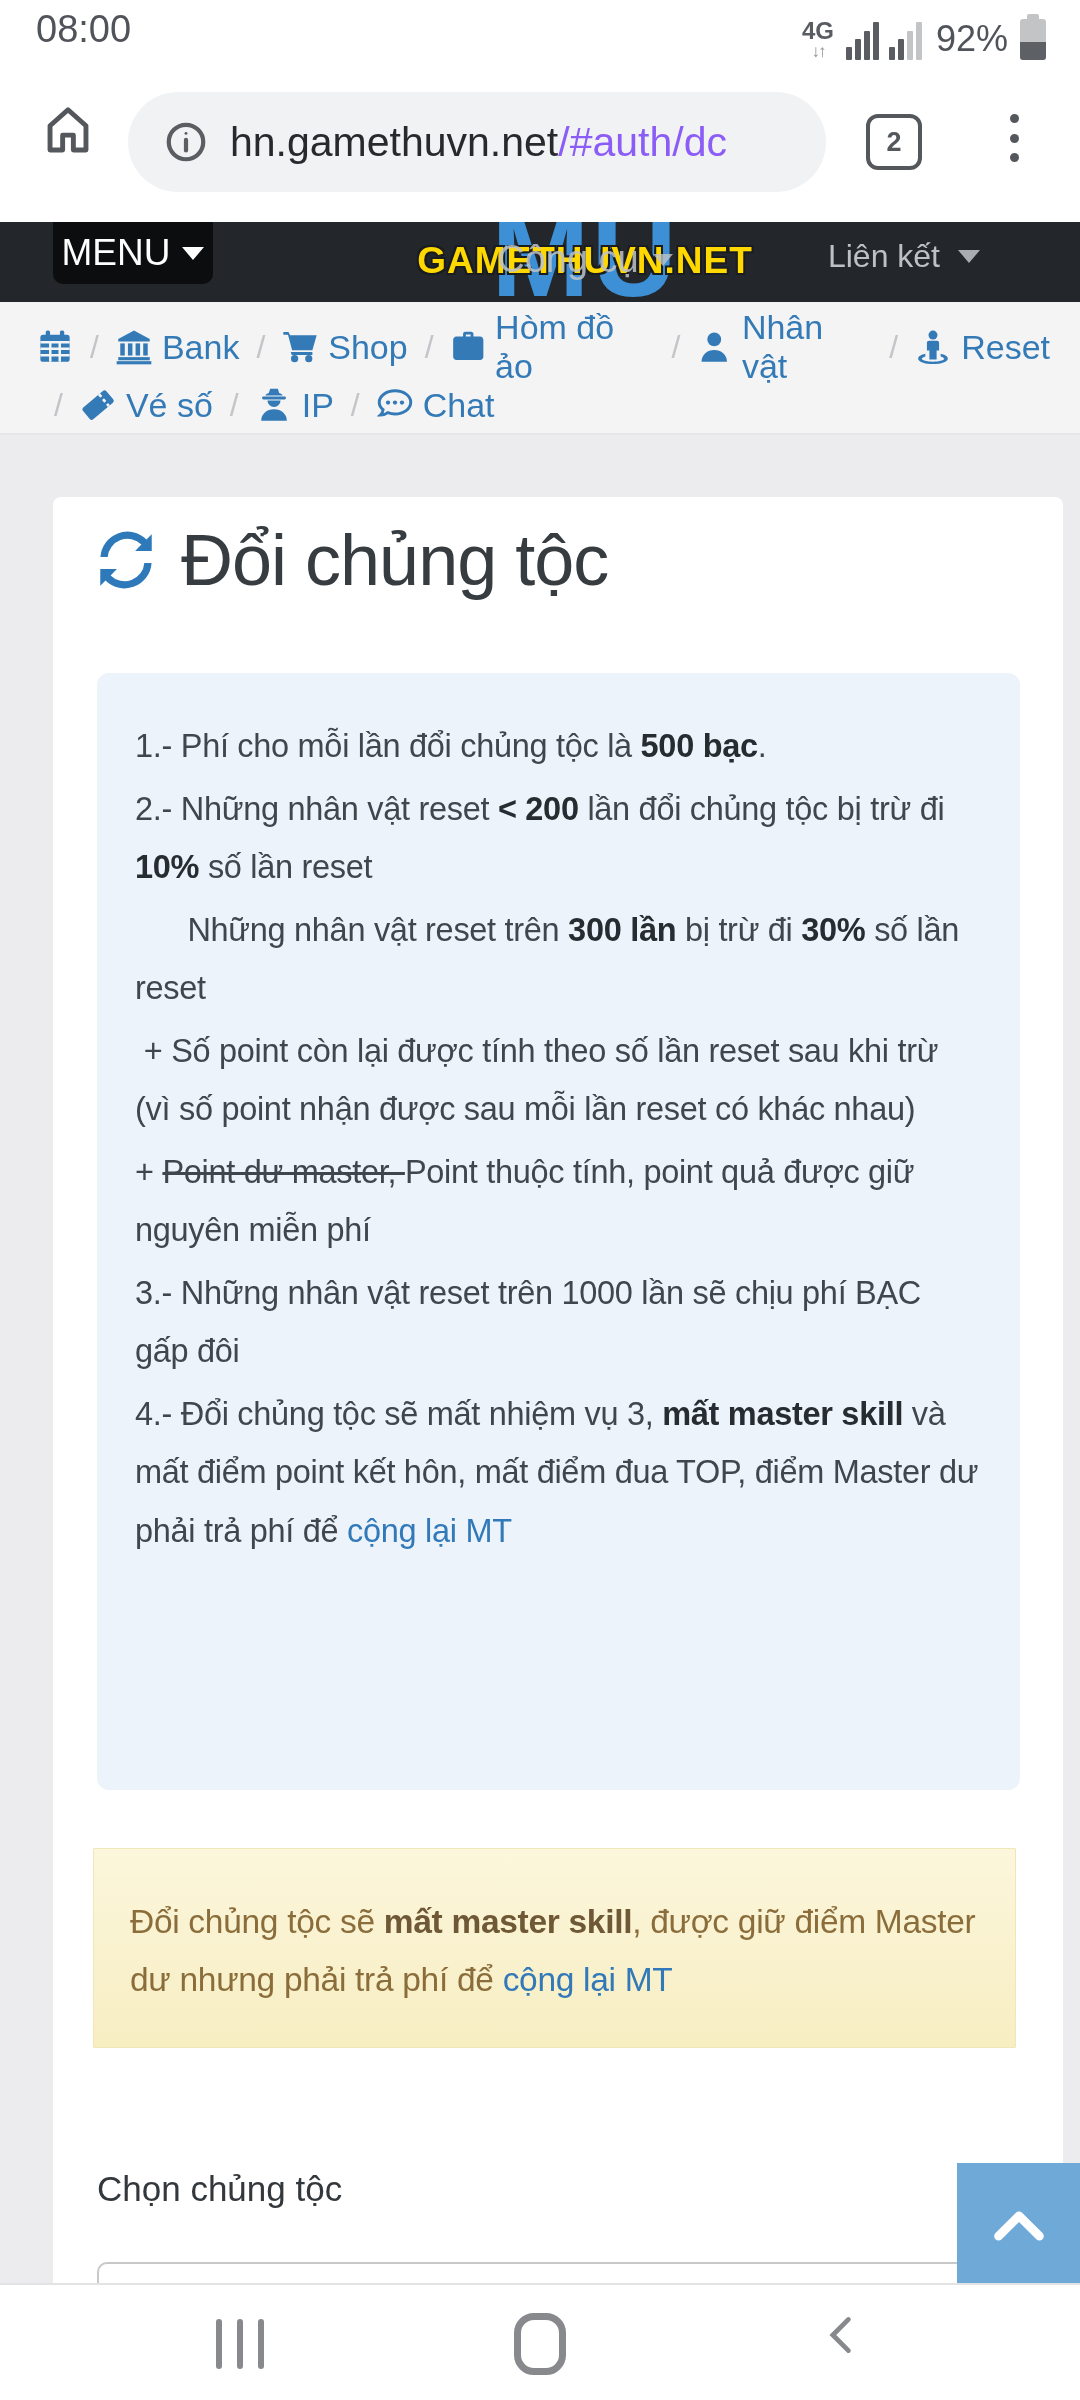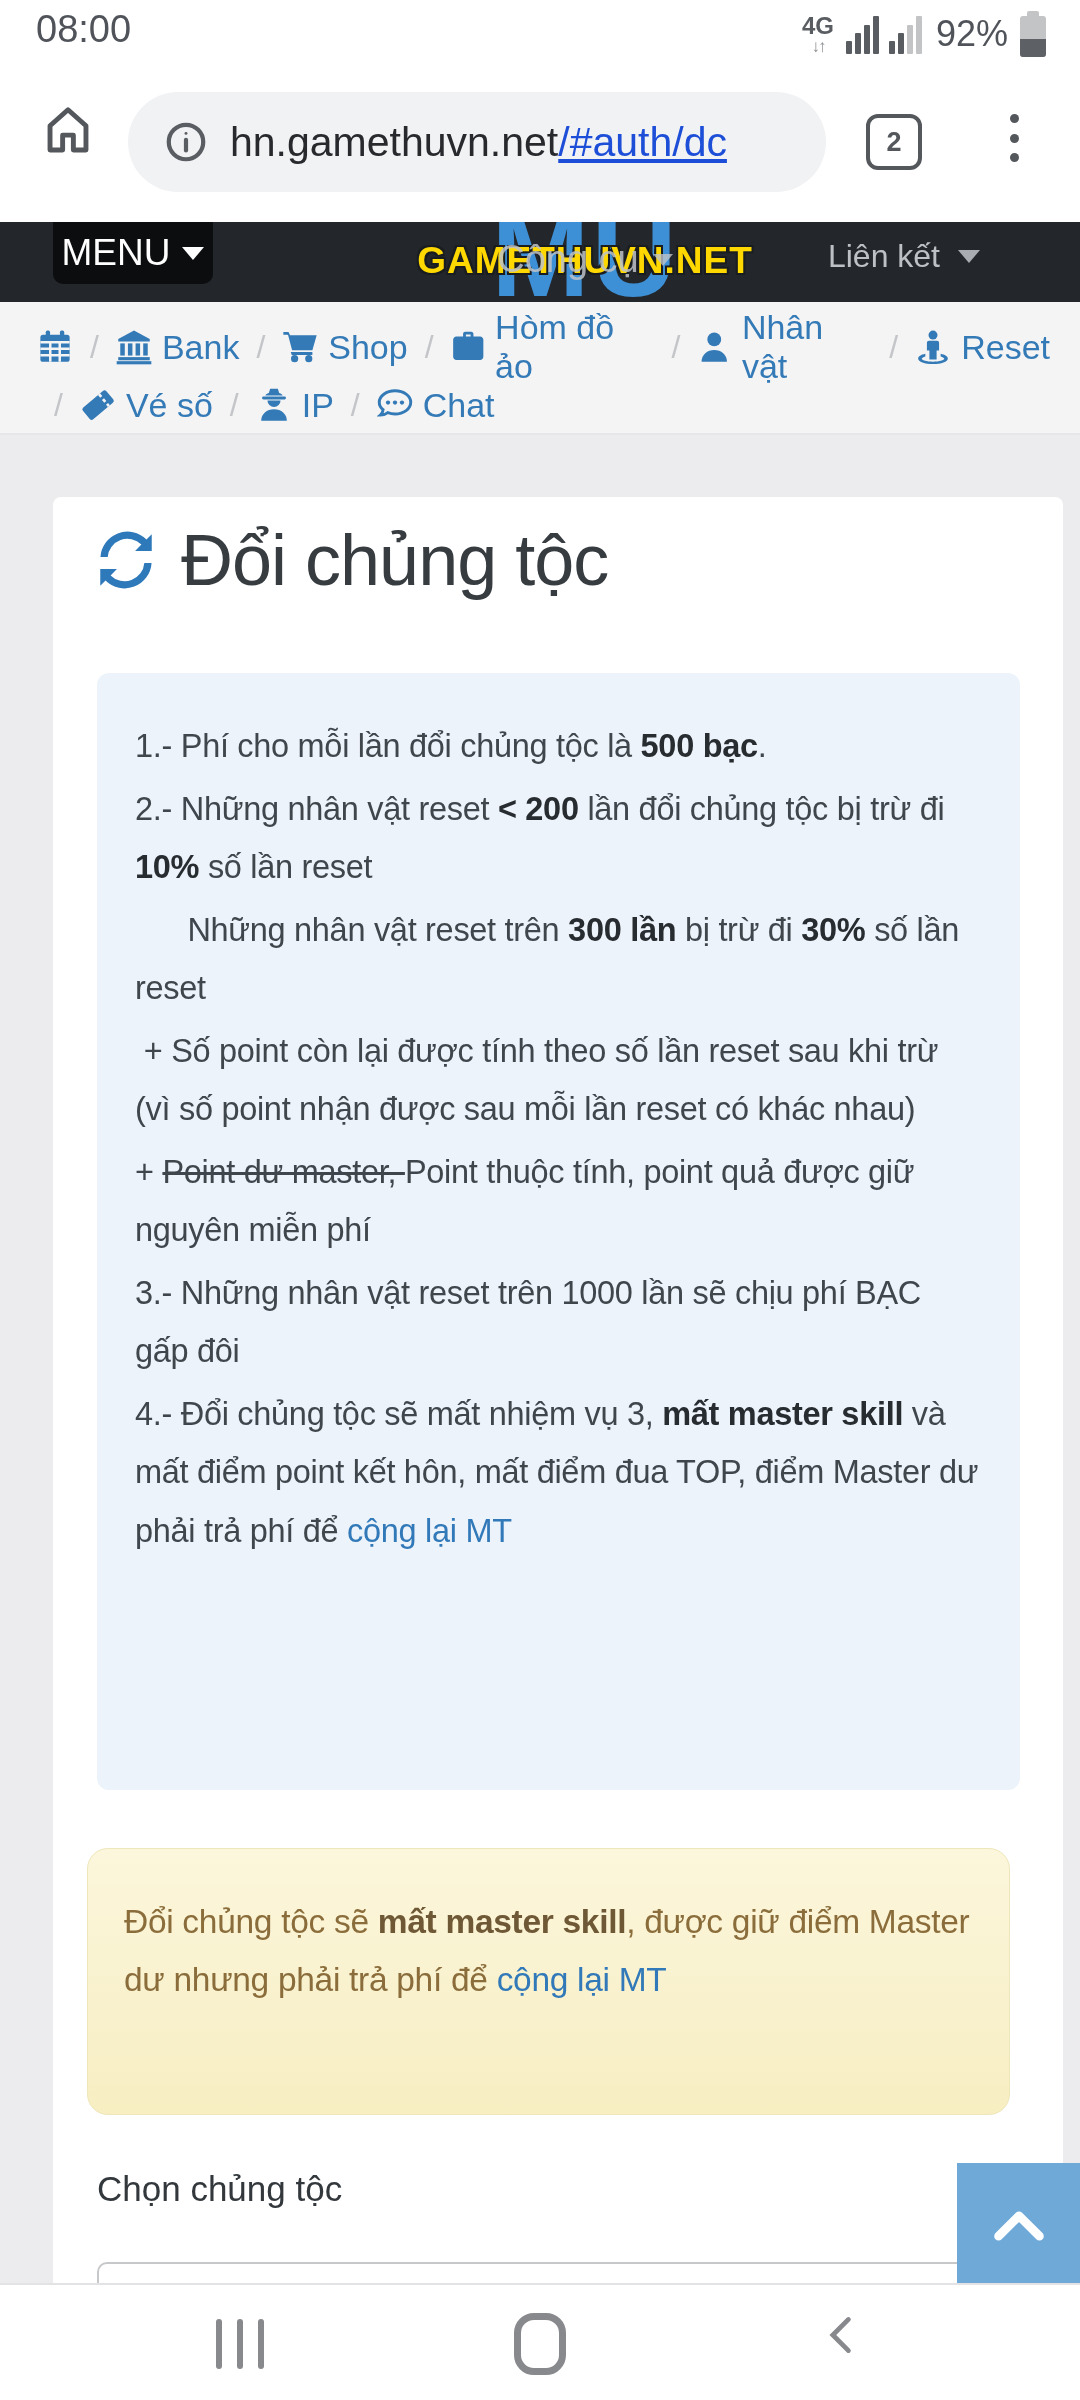--- a/index.html
+++ b/index.html
@@ -6,39 +6,39 @@
   body{
     width:1080px;height:2400px;position:relative;overflow:hidden;
     background:#ececee;
     font-family:"Liberation Sans","DejaVu Sans",sans-serif;
     -webkit-font-smoothing:antialiased;
   }
   
   .topbar{position:absolute;left:0;top:0;width:1080px;height:222px;background:#ffffff;z-index:20;}
   .status-bar{position:absolute;left:0;top:0;width:1080px;height:66px;}
   .status-time{position:absolute;left:36px;top:8px;font-size:38px;color:#50545a;}
-  .status-right{position:absolute;right:34px;top:8px;height:52px;display:flex;align-items:center;gap:10px;}
+  .status-right{position:absolute;right:34px;top:8px;height:52px;display:flex;align-items:flex-end;gap:10px;}
   .net-block{display:flex;flex-direction:column;align-items:center;line-height:1;margin-right:2px;}
   .net-type{font-size:24px;font-weight:bold;color:#595d62;}
   .net-arrows{font-size:17px;color:#8b8e92;letter-spacing:-2px;}
   .sig{display:flex;align-items:flex-end;gap:3px;height:40px;}
   .sig i{display:block;width:6px;border-radius:1px;background:#595d62;}
   .sig i.lt{background:#c2c4c6;}
   .batt-pct{font-size:36px;color:#50545a;margin-left:4px;}
   .battery{position:relative;width:26px;height:46px;margin-left:2px;}
   .battery .tip{position:absolute;left:7px;top:0;width:12px;height:5px;background:#c2c4c6;border-radius:2px 2px 0 0;}
   .battery .body{position:absolute;left:0;top:5px;width:26px;height:41px;background:#c2c4c6;border-radius:3px;overflow:hidden;}
   .battery .fill{position:absolute;left:0;bottom:0;width:100%;height:45%;background:#5d6océ165;background:#5d6165;}
   .browser-bar{position:absolute;left:0;top:66px;width:1080px;height:156px;}
   .home-btn{position:absolute;left:40px;top:36px;width:56px;height:56px;color:#54575b;}
   .url-pill{position:absolute;left:128px;top:26px;width:698px;height:100px;background:#f1f2f4;border-radius:50px;display:flex;align-items:center;padding:0 0 0 36px;box-sizing:border-box;}
   .info-icon{width:44px;height:44px;color:#5a5e63;flex:0 0 auto;}
   .url-text{margin-left:22px;font-size:41px;white-space:nowrap;overflow:hidden;}
   .url-domain{color:#27292c;}
-  .url-path{color:#1d4ed8;text-decoration:underline;}
+  .url-path{color:#8b5cf6;}
   .tab-btn{position:absolute;left:866px;top:48px;width:48px;height:48px;border:4px solid #54575b;border-radius:12px;display:flex;align-items:center;justify-content:center;font-size:27px;font-weight:bold;color:#54575b;}
   .kebab{position:absolute;left:994px;top:44px;width:40px;height:56px;display:flex;flex-direction:column;align-items:center;justify-content:space-between;padding:4px 0;box-sizing:border-box;}
   .kebab i{width:9px;height:9px;border-radius:50%;background:#54575b;}
   
   .site-header{position:absolute;left:0;top:222px;width:1080px;height:80px;background:#23272b;z-index:15;overflow:hidden;}
   .menu-btn{position:absolute;left:53px;top:0px;width:160px;height:62px;background:#0b0d0e;border-radius:0 0 10px 10px;color:#fff;display:flex;align-items:center;justify-content:center;gap:12px;font-size:37px;}
   .caret{width:0;height:0;border-left:11px solid transparent;border-right:11px solid transparent;border-top:13px solid currentColor;display:inline-block;}
   .logo-wrap{position:absolute;left:585px;top:0;width:0;height:80px;}
   .logo-mu{position:absolute;left:-160px;top:-26px;width:320px;text-align:center;font-size:118px;font-weight:bold;letter-spacing:2px;color:var(--logo-blue,#3d8fd6);line-height:1;z-index:1;}
   .logo-name{position:absolute;left:-250px;top:18px;width:500px;text-align:center;font-size:37px;font-weight:bold;letter-spacing:1px;color:var(--logo-yellow,#ffd800);z-index:2;
@@ -56,21 +56,21 @@
   
   .card{position:absolute;left:53px;top:497px;width:1010px;height:1786px;background:#ffffff;border-radius:8px 8px 0 0;z-index:5;}
   .page-title{position:absolute;left:44px;top:22px;display:flex;align-items:center;gap:26px;}
   .page-title svg{width:58px;height:58px;color:#2e79ba;}
   .page-title .t{font-size:72px;color:#373c41;letter-spacing:-1px;}
   .rules-box{position:absolute;left:44px;top:176px;width:923px;height:1117px;background:var(--info-bg,#edf3fa);border-radius:12px;box-sizing:border-box;padding:40px 34px;overflow:hidden;}
   .rules-box p{margin:4px;font-size:32.5px;line-height:58.5px;color:#3f464c;white-space:pre-wrap;letter-spacing:-.3px;}
   .rules-box b{color:#272c31;}
   .strike{text-decoration:line-through;}
   .tlink{color:var(--link,#3179b8);text-decoration:none;cursor:pointer;}
-  .warning-box{position:absolute;left:34px;top:1351px;width:923px;height:267px;border-radius:21px;background:linear-gradient(180deg,#fcf6dc 0%,#f7eec2 100%);border:1px solid #efe6ba;box-sizing:border-box;padding:44px 36px;overflow:hidden;color:var(--warn-text,#8a6d3b);font-size:33.5px;line-height:58px;letter-spacing:-.3px;}
+  .warning-box{position:absolute;left:40px;top:1351px;width:923px;height:200px;border-radius:1px;background:linear-gradient(180deg,#fcf6dc 0%,#f7eec2 100%);border:1px solid #efe6ba;box-sizing:border-box;padding:44px 36px;overflow:hidden;color:var(--warn-text,#8a6d3b);font-size:33.5px;line-height:58px;letter-spacing:-.3px;}
   .warning-box b{color:#6f5835;}
   .race-label{position:absolute;left:44px;top:1672px;font-size:35px;color:#33383d;}
   .race-input{position:absolute;left:44px;top:1765px;width:923px;height:92px;background:#fff;border:2px solid #c6c8ca;border-radius:10px;box-sizing:border-box;}
   .scroll-top{position:absolute;left:957px;top:2163px;width:123px;height:120px;background:var(--btn-blue,#6fa9d8);z-index:8;display:flex;align-items:center;justify-content:flex-start;justify-content:center;}
   .scroll-top svg{width:70px;height:70px;margin-top:6px;}
   
   .bottom-nav{position:absolute;left:0;top:2283px;width:1080px;height:117px;background:#fff;border-top:2px solid #e3e3e5;box-sizing:border-box;z-index:30;}
   .nav-recents{position:absolute;left:216px;top:34px;width:48px;height:50px;display:flex;justify-content:space-between;}
   .nav-recents i{display:block;width:6px;height:50px;background:#87898c;border-radius:3px;}
   .nav-home{position:absolute;left:514px;top:28px;width:52px;height:62px;border:7px solid #87898c;border-radius:20px;box-sizing:border-box;}

